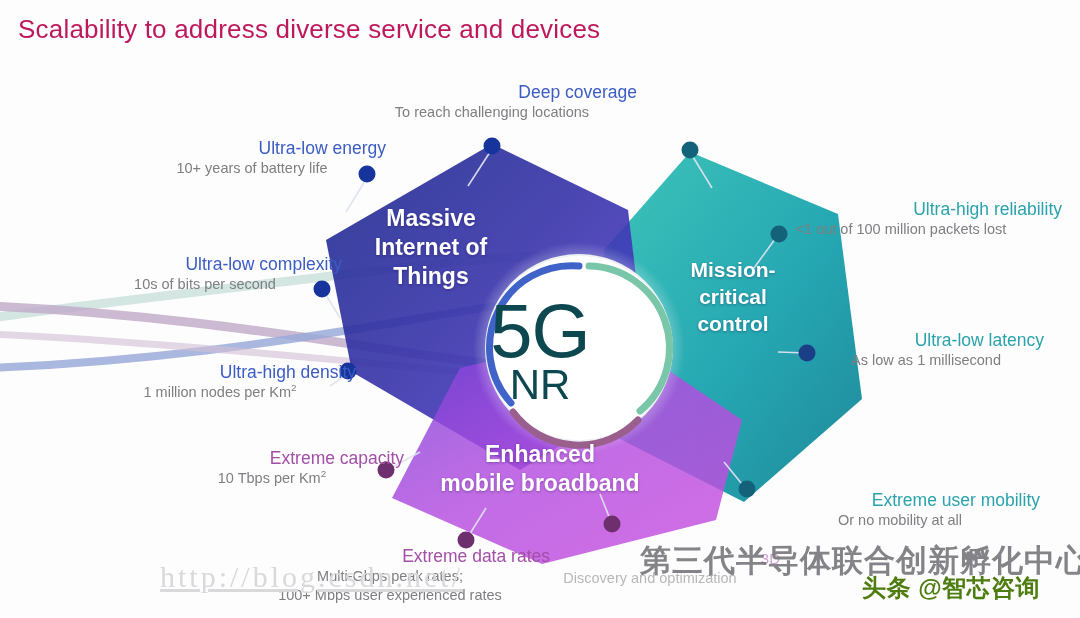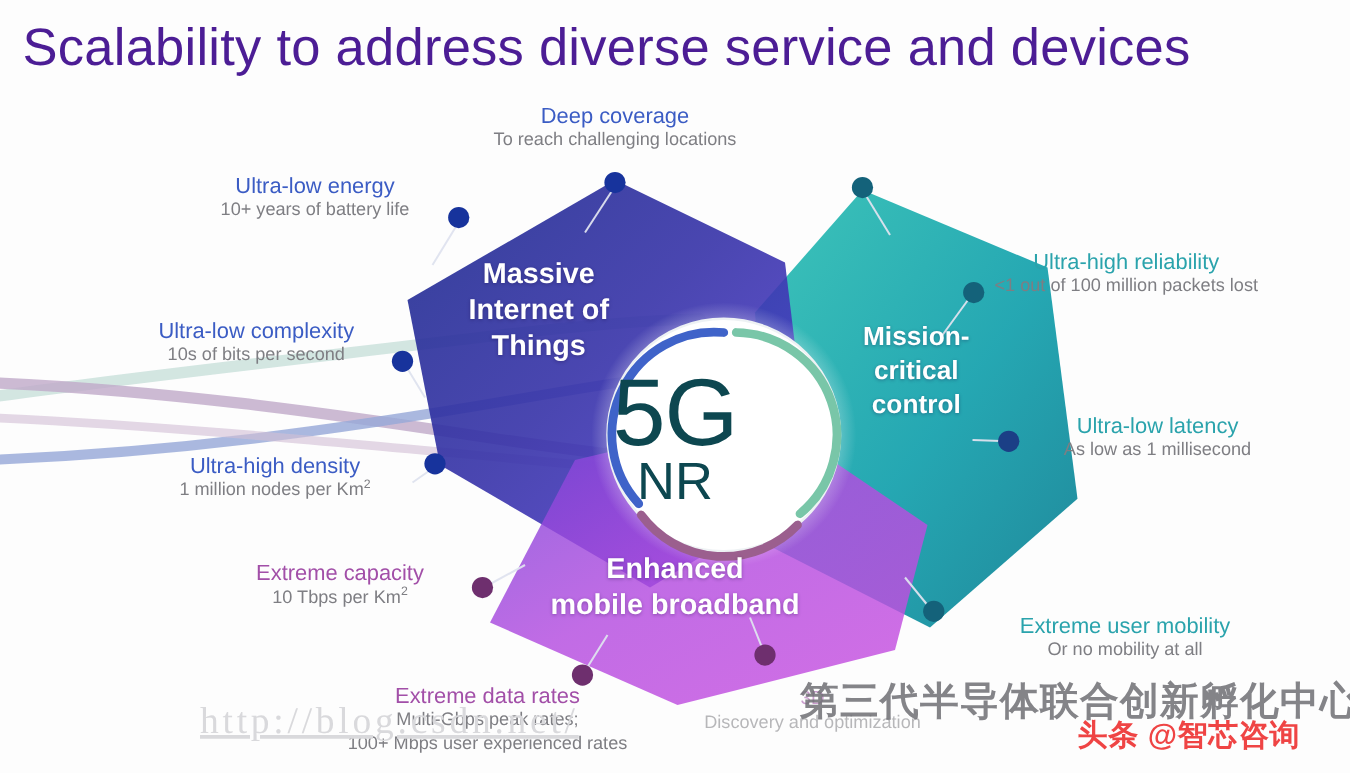--- a/index.html
+++ b/index.html
@@ -6,30 +6,30 @@
   body{
     width:1080px;height:618px;overflow:hidden;position:relative;
     font-family:"Liberation Sans","DejaVu Sans",sans-serif;
     -webkit-font-smoothing:antialiased;
   }
   #stage{position:absolute;left:0;top:0;width:1080px;height:618px;background:#fdfdfd;}
 
   
   .title{
     position:absolute;left:18px;top:14px;
-    font-size:42px;font-weight:400;color:#4c1d95;letter-spacing:.2px;
+    font-size:26px;font-weight:400;color:#be185d;letter-spacing:.2px;
     white-space:nowrap;
   }
 
   
   #art{position:absolute;left:0;top:0;width:1080px;height:618px;}
 
   
   .callout{position:absolute;}
-  .callout .hd{font-size:17.5px;line-height:21px;font-weight:400;white-space:nowrap;}
+  .callout .hd{font-size:17.5px;line-height:21px;font-weight:400;white-space:nowrap;text-align:right;}
   .callout .sb{font-size:14.5px;line-height:19px;color:#7e7e83;font-weight:400;white-space:nowrap;}
   .c-blue .hd{color:#3b5cc4;}
   .c-teal .hd{color:#2aa3ac;}
   .c-purple .hd{color:#a24fa8;}
   .ta-c{text-align:center;}
   sup{font-size:.68em;vertical-align:super;line-height:0;}
 
   
   .petal-label{
     position:absolute;color:#ffffff;font-size:23px;line-height:29px;
@@ -51,21 +51,21 @@
   .wm-url{
     left:160px;top:560px;font-size:30px;color:#d9d9dc;letter-spacing:3px;
     font-family:"Liberation Serif","DejaVu Serif",serif;
     text-decoration:underline;
   }
   .wm-cn-big{
     left:640px;top:540px;font-size:31px;color:#6f6f74;font-weight:700;
     letter-spacing:1px;opacity:.85;
   }
   .wm-handle{
-    left:862px;top:572px;font-size:24px;color:#ef4444;font-weight:700;letter-spacing:.5px;
+    left:862px;top:572px;font-size:24px;color:#4d7c0f;font-weight:700;letter-spacing:.5px;
   }
 </style>
 </head>
 <body>
 
 <div id="stage">
 
   <div class="title">Scalability to address diverse service and devices</div>
 
   <svg id="art" viewBox="0 0 1080 618">

